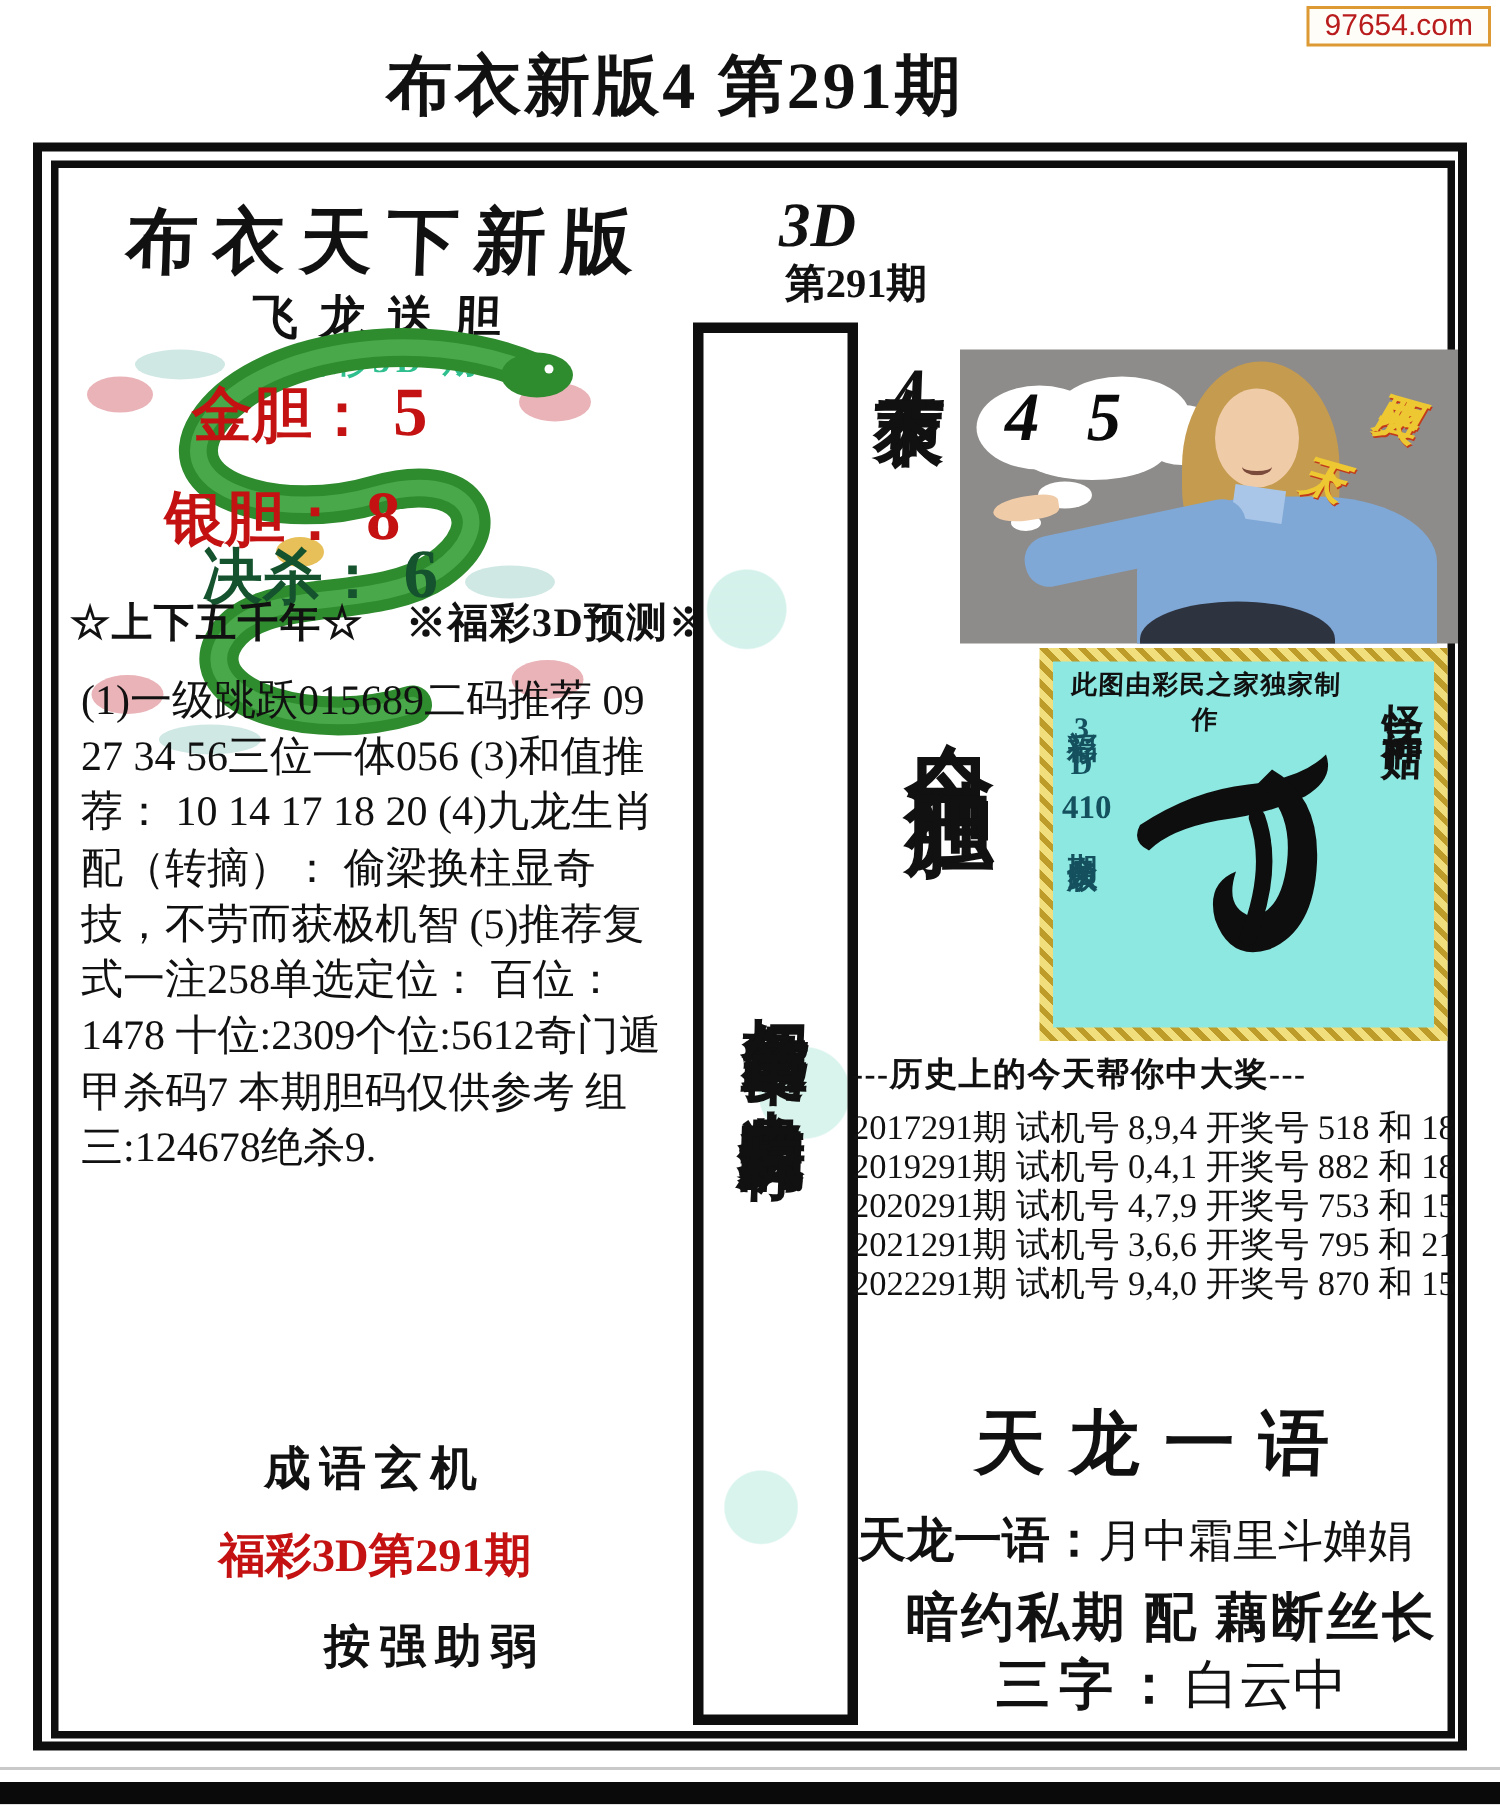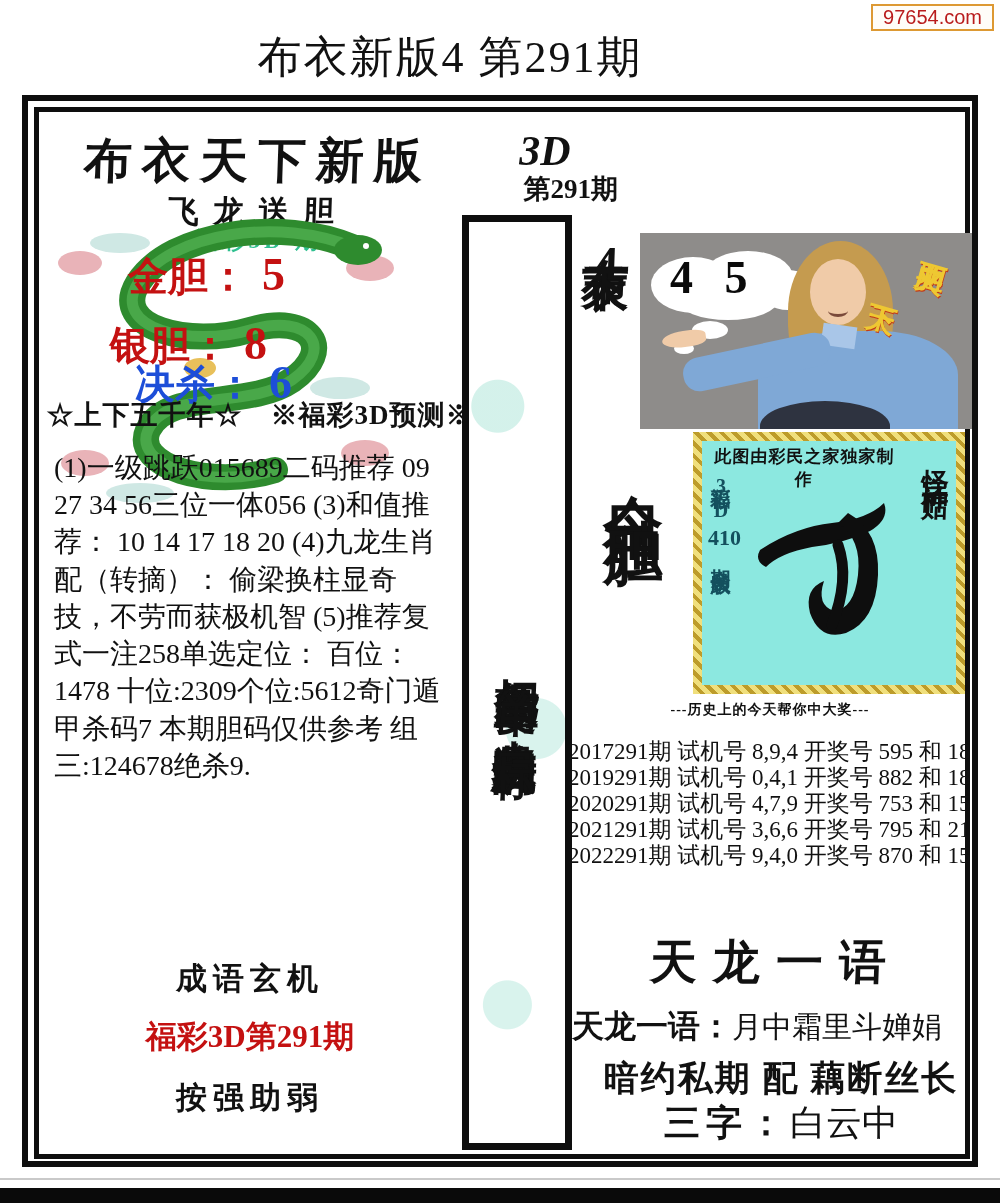--- a/index.html
+++ b/index.html
@@ -5,54 +5,54 @@
   html,body{margin:0;padding:0;background:#fff;}
   #page{position:relative;width:1000px;height:1203px;background:#fff;overflow:hidden;
         font-family:"Liberation Serif","DejaVu Serif",serif;color:#111;}
   .abs{position:absolute;}
   .v{writing-mode:vertical-rl;text-orientation:upright;}
   .calli{font-weight:900;transform:skewX(-2deg);}
   
   #watermark{right:6px;top:4px;border:2px solid #dd9933;color:#b91c1c;background:#fffdf8;
              padding:0 10px;font-size:20px;font-family:"Liberation Sans",sans-serif;}
   
-  #page-title{left:0;top:28px;width:900px;text-align:center;font-size:44px;font-weight:normal;letter-spacing:2px;}
+  #page-title{left:0;top:28px;width:900px;text-align:center;font-size:44px;font-weight:bold;letter-spacing:2px;}
   
   #frame-outer{left:22px;top:95px;width:944px;height:1060px;border:6px solid #0e0e0e;}
   #frame-inner{left:34px;top:107px;width:926px;height:1042px;border:5px solid #0e0e0e;}
   #content{left:40px;top:113px;width:920px;height:1036px;}
   
   #brand{left:8px;top:16px;width:420px;text-align:center;font-size:48px;letter-spacing:10px;}
   #sub-brand{left:8px;top:78px;width:420px;text-align:center;font-size:31px;font-weight:900;letter-spacing:14px;}
   #issue-tag{left:8px;top:112px;width:420px;text-align:center;font-size:23px;font-weight:bold;
              color:#2fbf8f;letter-spacing:4px;}
   #dragon{left:10px;top:95px;width:350px;height:300px;}
   .dan-line{left:70px;width:330px;font-weight:900;font-size:40px;}
   .dan-red{color:#c41111;}
   .dan-num{font-size:46px;padding-left:14px;}
   #gold-line{top:135px;margin-left:18px;}
   #silver-line{top:204px;}
-  #kill-line{top:243px;left:95px;color:#1d4ed8;}
+  #kill-line{top:243px;left:95px;color:#14532d;}
   #stars-line{left:0;top:284px;width:440px;text-align:center;font-size:27px;font-weight:bold;letter-spacing:1px;}
   #paragraph{left:14px;top:336px;width:398px;font-size:28px;line-height:1.33;}
   #idiom-title{left:0;top:845px;width:420px;text-align:center;font-size:31px;font-weight:bold;letter-spacing:6px;}
   #idiom-issue{left:0;top:903px;width:420px;text-align:center;font-size:31px;font-weight:bold;color:#c41111;}
-  #idiom-answer{left:0;top:964px;width:420px;text-align:center;font-size:31px;font-weight:bold;letter-spacing:6px;}
+  #idiom-answer{left:0;top:964px;width:420px;text-align:center;font-size:31px;font-weight:bold;letter-spacing:6px;padding-left:40px;}
   
   #hdr-3d{left:440px;top:14px;width:130px;text-align:center;font-size:42px;font-weight:900;font-style:italic;}
   #hdr-issue{left:428px;top:58px;width:150px;text-align:right;font-size:27px;font-weight:900;}
   #slogan-box{left:422px;top:102px;width:96px;height:921px;border:7px solid #0e0e0e;background:
      radial-gradient(circle at 30% 20%, rgba(160,225,210,.45) 0 26px, transparent 27px),
      radial-gradient(circle at 70% 55%, rgba(160,225,210,.40) 0 30px, transparent 31px),
      radial-gradient(circle at 40% 85%, rgba(160,225,210,.40) 0 24px, transparent 25px),#fff;
      display:flex;align-items:center;justify-content:center;}
   #slogan{font-size:45px;font-weight:900;line-height:1.06;letter-spacing:2px;}
   
   #brand-vert{left:540px;top:108px;font-size:47px;line-height:1.1;letter-spacing:4px;}
-  #photo{left:600px;top:120px;width:332px;height:196px;background:#8e8c8a;overflow:hidden;}
+  #photo{left:600px;top:120px;width:332px;height:196px;background:#8e8c8a;overflow:hidden;font-style:italic;}
   #cloud{left:8px;top:12px;width:170px;height:78px;}
   #cloud-num{left:30px;top:18px;width:130px;font-size:46px;font-weight:900;letter-spacing:10px;color:#0a0a0a;}
   .puff{position:absolute;background:#fff;border-radius:50%;}
   #hair{left:148px;top:8px;width:105px;height:140px;background:#c59b4f;border-radius:50% 50% 40% 40%;}
   #face{left:170px;top:26px;width:56px;height:66px;background:#f0cba8;border-radius:50%;}
   #smile{left:188px;top:72px;width:20px;height:9px;border-bottom:3px solid #7a4a3a;border-radius:50%;}
   #torso{left:118px;top:98px;width:200px;height:110px;background:#7fa8d6;border-radius:45% 40% 0 0;}
   #collar{left:182px;top:92px;width:34px;height:22px;background:#a9c6e8;transform:rotate(8deg);}
   #arm{left:42px;top:112px;width:150px;height:34px;background:#7fa8d6;border-radius:16px;transform:rotate(-12deg);}
   #hand{left:22px;top:98px;width:44px;height:16px;background:#f0cba8;border-radius:60% 40% 40% 60%;transform:rotate(-8deg);}
@@ -64,21 +64,21 @@
   #today-dan{left:552px;top:334px;font-size:60px;font-weight:900;letter-spacing:12px;}
   #seal{left:653px;top:319px;width:272px;height:262px;padding:9px;box-sizing:border-box;
         background:repeating-linear-gradient(45deg,#f0df7c 0 5px,#bd9c2a 5px 9px);}
   #seal-in{position:relative;width:100%;height:100%;background:#8ce8e0;}
   #seal-top{left:4px;top:4px;width:196px;text-align:center;font-size:17px;font-weight:900;letter-spacing:1px;}
   #seal-left{left:6px;top:30px;width:30px;text-align:center;color:#14505e;font-weight:bold;}
   #seal-left .v{font-size:20px;letter-spacing:2px;}
   #seal-num{font-size:22px;font-weight:900;margin:2px 0;}
   #seal-glyph{left:48px;top:34px;width:150px;height:180px;}
   #seal-right{right:2px;top:6px;font-size:27px;font-weight:900;letter-spacing:8px;}
-  #history-title{left:528px;top:588px;width:404px;text-align:center;font-size:14px;font-weight:bold;letter-spacing:1px;}
+  #history-title{left:528px;top:588px;width:404px;text-align:left;font-size:22px;font-weight:bold;letter-spacing:1px;}
   #history{left:528px;top:626px;width:404px;font-size:23px;line-height:1.13;}
   #tianlong-title{left:540px;top:818px;width:392px;text-align:center;font-size:47px;letter-spacing:16px;}
   #tianlong-line1{left:532px;top:892px;width:400px;font-size:30px;}
   #tianlong-line1 b{font-size:32px;}
   #tianlong-line2{left:556px;top:942px;width:370px;text-align:center;font-size:35px;font-weight:bold;letter-spacing:2px;}
   #three-line{left:556px;top:986px;width:370px;text-align:center;font-size:36px;}
   #three-line b{letter-spacing:6px;}
   
   #bottom-hairline{left:0;top:1178px;width:1000px;height:2px;background:#c9c9c9;}
   #bottom-bar{left:0;top:1188px;width:1000px;height:15px;background:#0a0a0a;}
@@ -176,21 +176,21 @@
           <path d="M10 75 Q45 52 82 48 Q118 44 134 28 Q140 44 120 56 Q95 68 62 72 Q30 78 16 92 Q4 86 10 75 Z" fill="#0e0e0e"></path>
           <path d="M98 38 Q130 56 128 100 Q126 146 96 158 Q70 166 60 138 Q54 114 74 106 Q66 130 84 136 Q104 134 108 100 Q112 64 88 48 Z" fill="#0e0e0e"></path>
           <path d="M88 70 Q100 104 82 150" stroke="#0e0e0e" stroke-width="11" fill="none" stroke-linecap="round"></path>
         </svg>
         <div id="seal-right" class="abs v calli">怪字神贴</div>
       </div>
     </div>
 
     <div id="history-title" class="abs">---历史上的今天帮你中大奖---</div>
     <div id="history" class="abs">
-      <div>2017291期 试机号 8,9,4 开奖号 595 和 18</div>
+      <div>2017291期 试机号 8,9,4 开奖号 518 和 18</div>
       <div>2019291期 试机号 0,4,1 开奖号 882 和 18</div>
       <div>2020291期 试机号 4,7,9 开奖号 753 和 15</div>
       <div>2021291期 试机号 3,6,6 开奖号 795 和 21</div>
       <div>2022291期 试机号 9,4,0 开奖号 870 和 15</div>
     </div>
 
     <div id="tianlong-title" class="abs calli">天龙一语</div>
     <div id="tianlong-line1" class="abs">
       <b class="calli">天龙一语：</b><span>月中霜里斗婵娟</span>
     </div>

